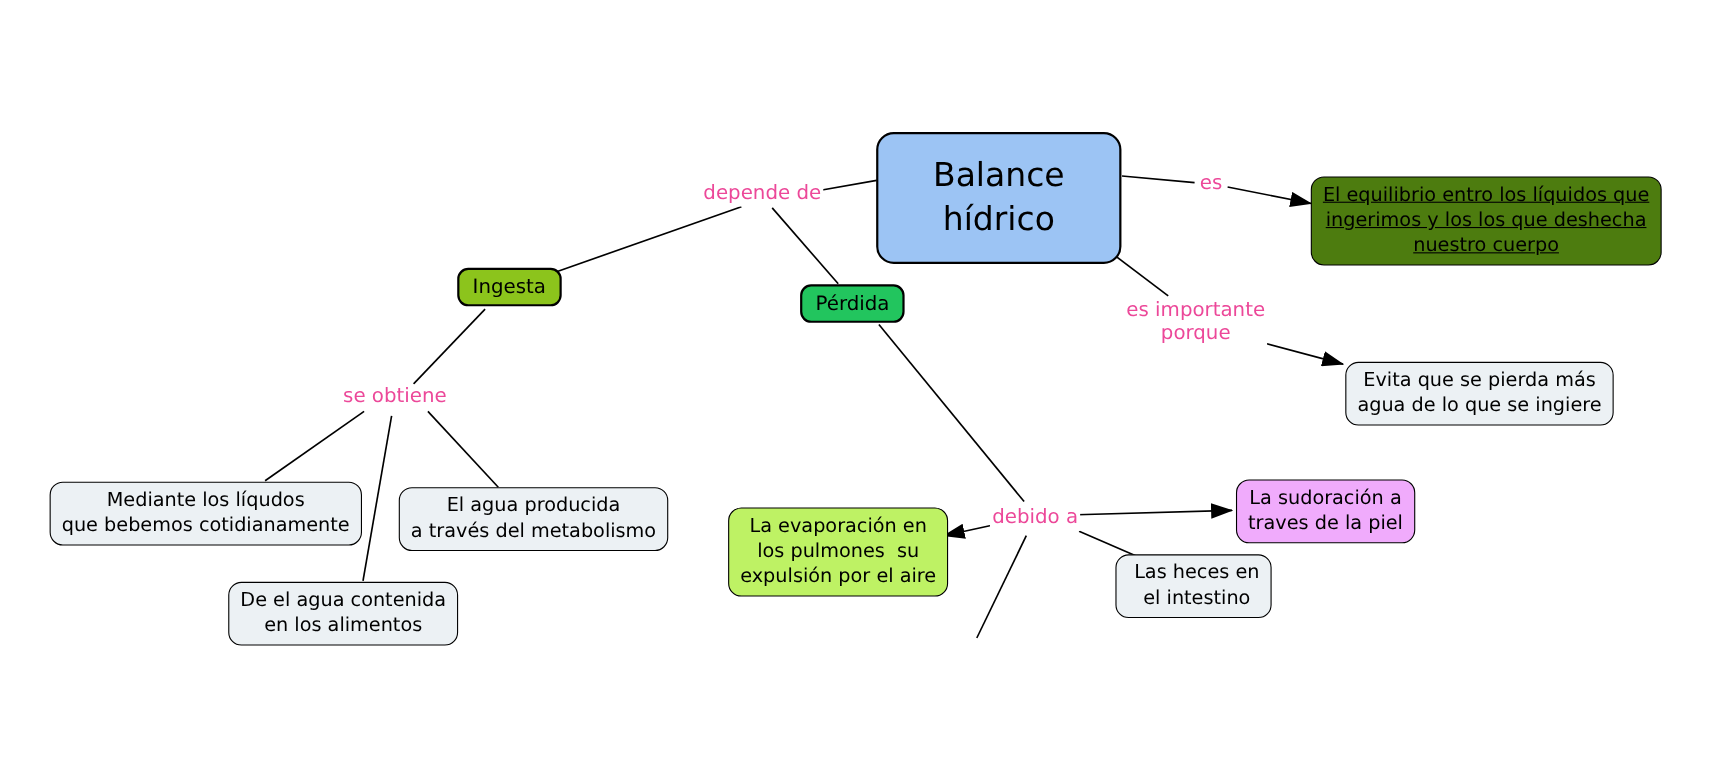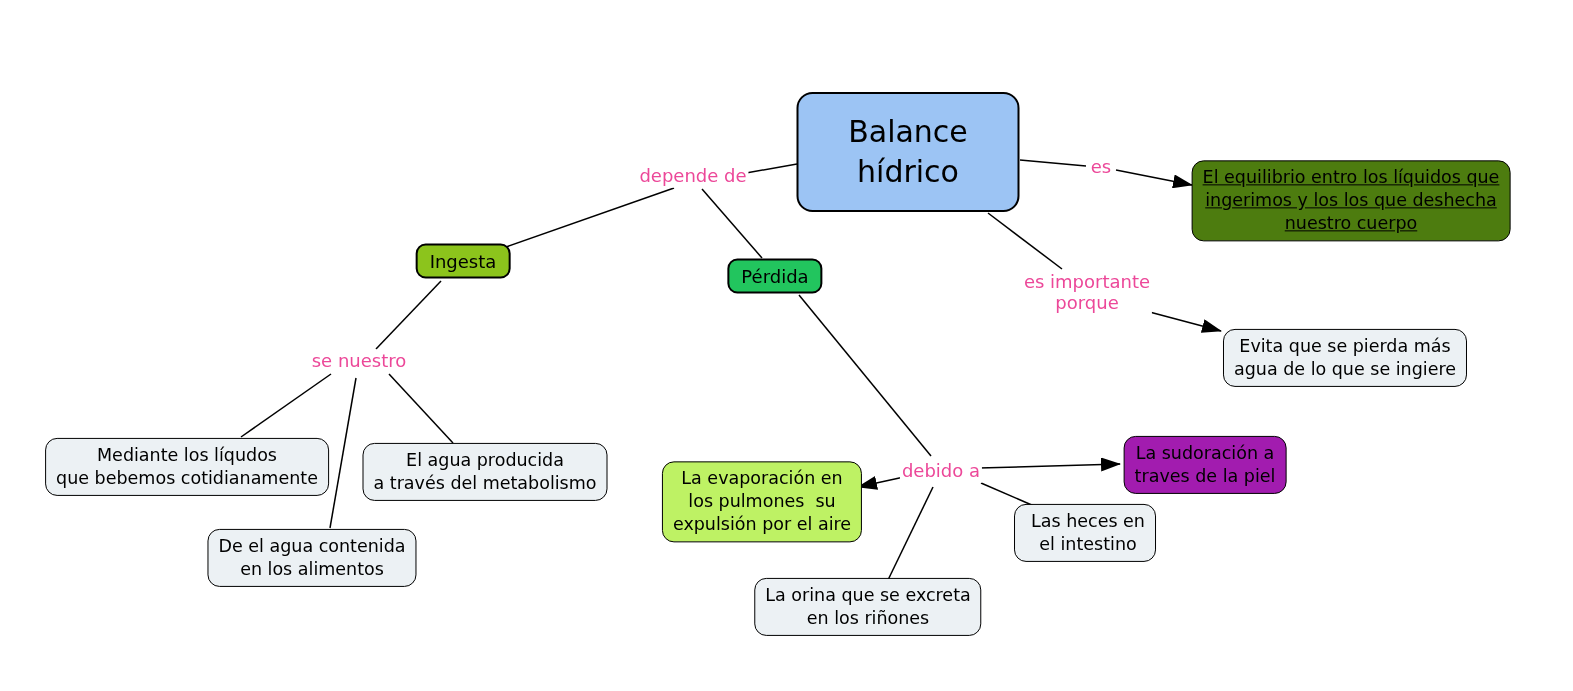--- a/index.html
+++ b/index.html
@@ -34,20 +34,21 @@
   .node.main {
     width: 223px;
     height: 120px;
     border-width: 2px;
     border-radius: 16px;
     font-size: 30px;
     line-height: 1.35;
     display: flex;
     align-items: center;
     justify-content: center;
+    margin-top: 28px;
   }
   .node.topic {
     border-width: 2px;
     border-radius: 10px;
     font-size: 18px;
     padding: 5px 12px;
   }
   .node.detail {
     border-radius: 12px;
     font-size: 17.5px;
@@ -115,33 +116,31 @@
   <div class="node detail" style="left: 485px; top: 472px; background-color: rgb(236, 241, 244);">El agua producida
 a través del metabolismo</div>
 
   <div class="node detail" style="left: 312px; top: 558px; background-color: rgb(236, 241, 244);">De el agua contenida
 en los alimentos</div>
 
   <div class="node detail" style="left: 762px; top: 502px; background-color: #bef264;">La evaporación en
 los pulmones  su
 expulsión por el aire</div>
 
-  <div class="node detail" style="left: 1205px; top: 465px; background-color: #a21caf;">La sudoración a
+  <div class="node detail" style="left: 1205px; top: 465px; background-color: #f0abfc;">La sudoración a
 traves de la piel</div>
 
   <div class="node detail" style="left: 1085px; top: 533px; background-color: rgb(236, 241, 244); padding-left: 16px;">Las heces en
 el intestino</div>
 
-  <div class="node detail" style="left: 868px; top: 607px; background-color: rgb(236, 241, 244);">La orina que se excreta
-en los riñones</div>
 
   <div class="edge-label" style="left:693px; top:176px;">depende de</div>
 
   <div class="edge-label" style="left:1101px; top:167px;">es</div>
 
   <div class="edge-label" style="left:1087px; top:293px;">es importante
 porque</div>
 
-  <div class="edge-label" style="left:359px; top:361px;">se nuestro</div>
+  <div class="edge-label" style="left:359px; top:361px;">se obtiene</div>
 
   <div class="edge-label" style="left:941px; top:471px;">debido a</div>
 
 </div>
 
 </body></html>

